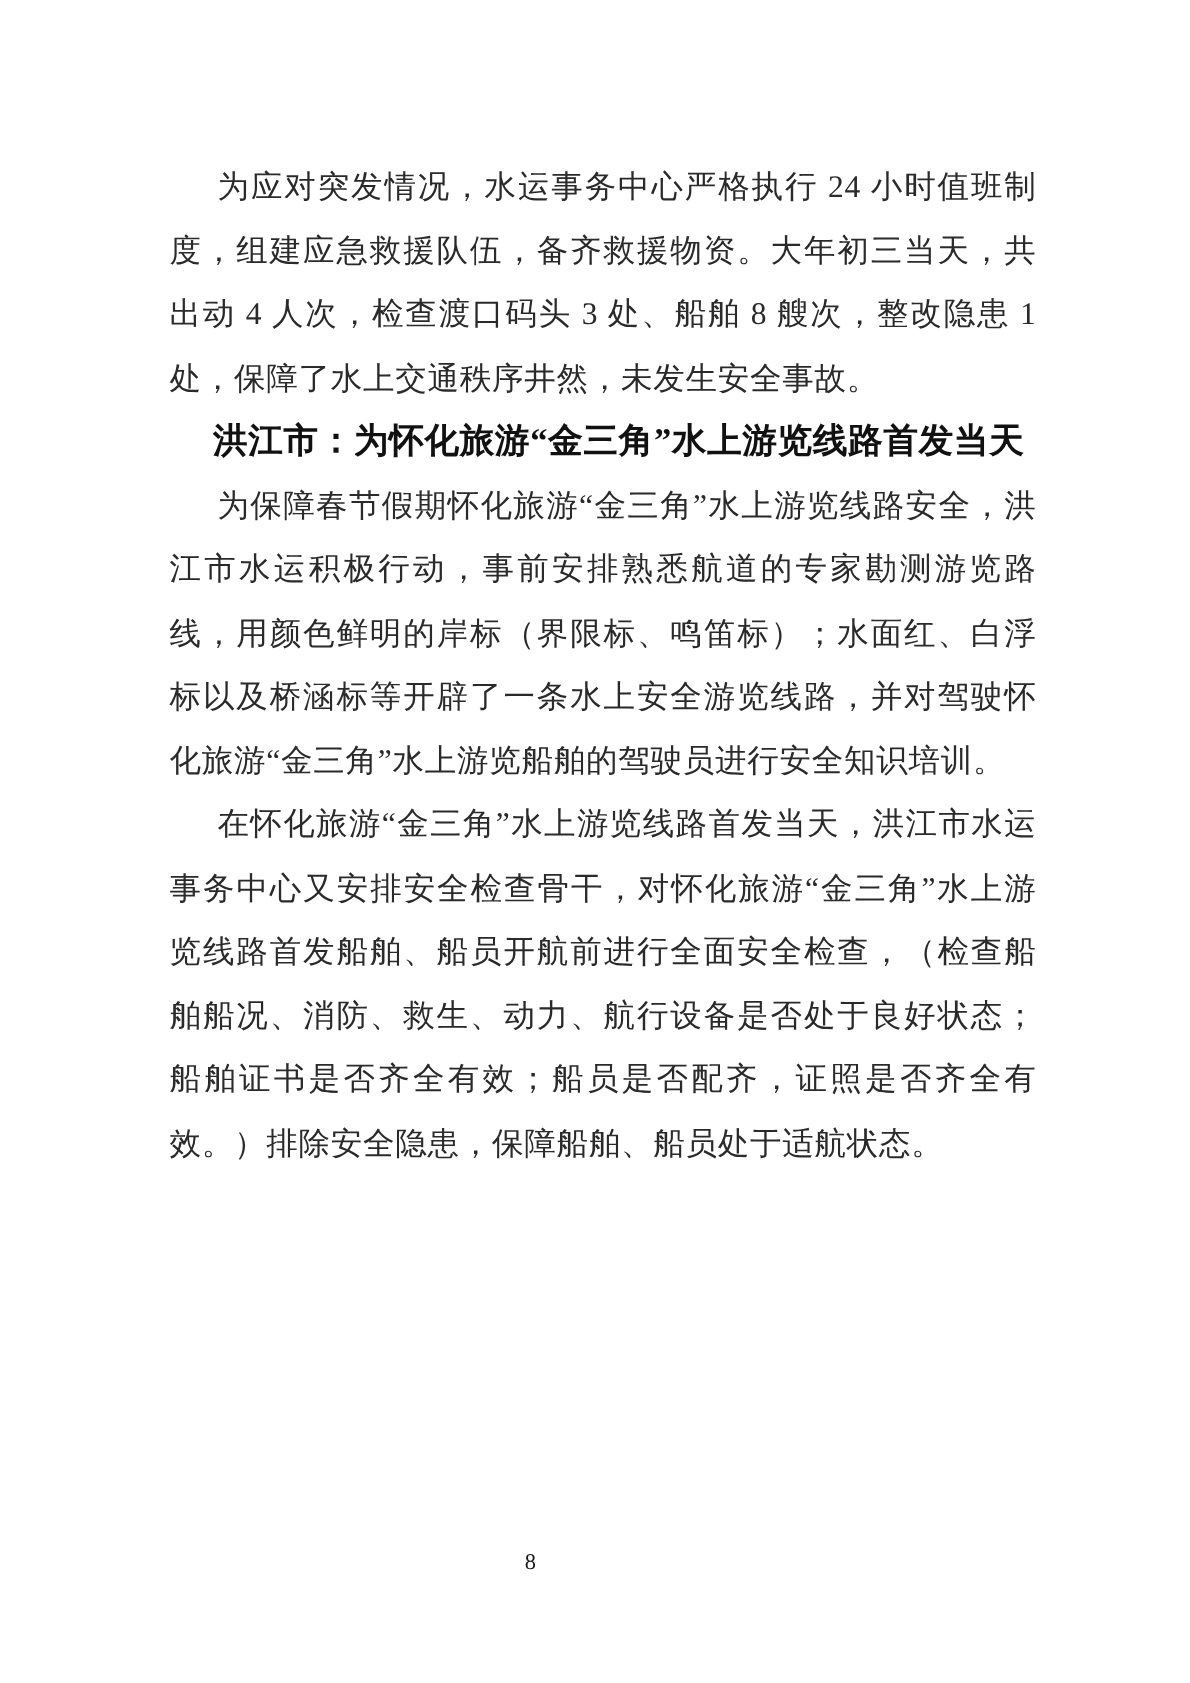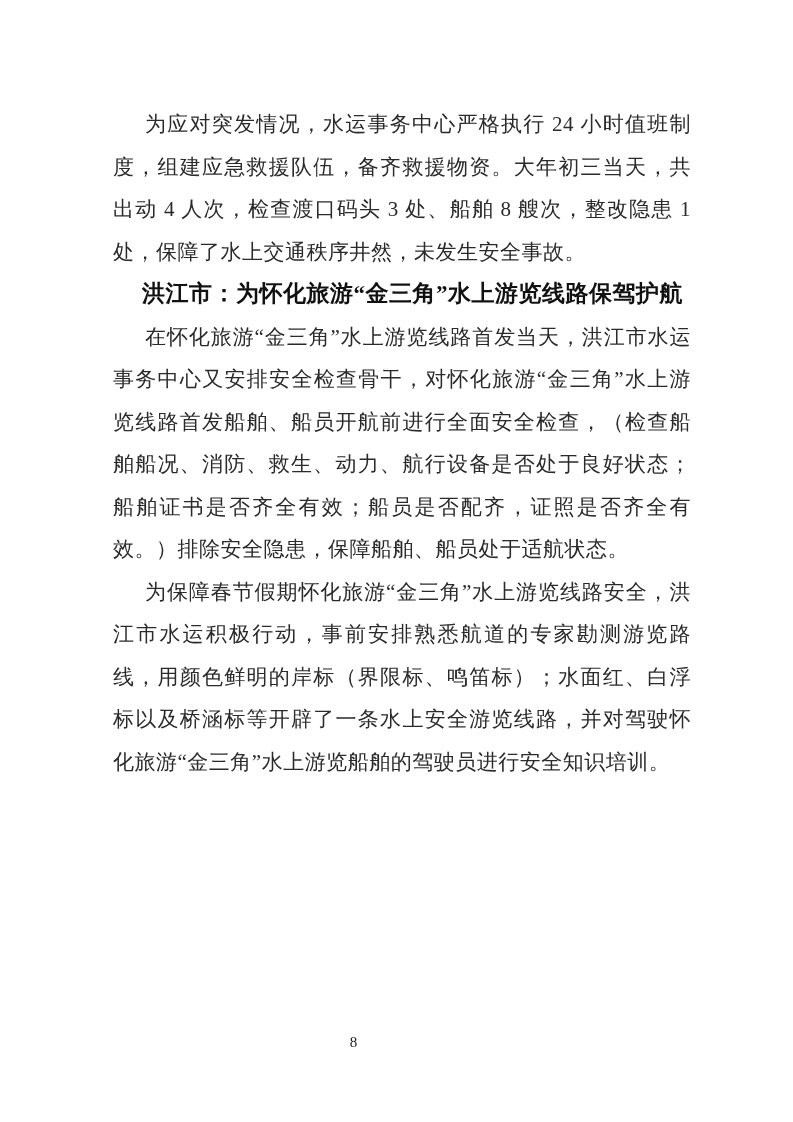--- a/index.html
+++ b/index.html
@@ -52,19 +52,19 @@
     color: #1c1c1c;
     font-family: "Liberation Serif", serif;
   }
 </style>
 </head>
 <body>
 
 <div class="page">
   <div class="content">
     <p>为应对突发情况，水运事务中心严格执行 24 小时值班制度，组建应急救援队伍，备齐救援物资。大年初三当天，共出动 4 人次，检查渡口码头 3 处、船舶 8 艘次，整改隐患 1 处，保障了水上交通秩序井然，未发生安全事故。</p>
-    <h2 class="section-heading">洪江市：为怀化旅游“金三角”水上游览线路保驾护航</h2>
+    <h2 class="section-heading">洪江市：为怀化旅游“金三角”水上游览线路首发当天</h2>
+    <p>为保障春节假期怀化旅游“金三角”水上游览线路安全，洪江市水运积极行动，事前安排熟悉航道的专家勘测游览路线，用颜色鲜明的岸标（界限标、鸣笛标）；水面红、白浮标以及桥涵标等开辟了一条水上安全游览线路，并对驾驶怀化旅游“金三角”水上游览船舶的驾驶员进行安全知识培训。</p>
     <p>在怀化旅游“金三角”水上游览线路首发当天，洪江市水运事务中心又安排安全检查骨干，对怀化旅游“金三角”水上游览线路首发船舶、船员开航前进行全面安全检查，（检查船舶船况、消防、救生、动力、航行设备是否处于良好状态；船舶证书是否齐全有效；船员是否配齐，证照是否齐全有效。）排除安全隐患，保障船舶、船员处于适航状态。</p>
-    <p>为保障春节假期怀化旅游“金三角”水上游览线路安全，洪江市水运积极行动，事前安排熟悉航道的专家勘测游览路线，用颜色鲜明的岸标（界限标、鸣笛标）；水面红、白浮标以及桥涵标等开辟了一条水上安全游览线路，并对驾驶怀化旅游“金三角”水上游览船舶的驾驶员进行安全知识培训。</p>
   </div>
 
   <div class="page-number">8</div>
 </div>
 
 </body></html>

